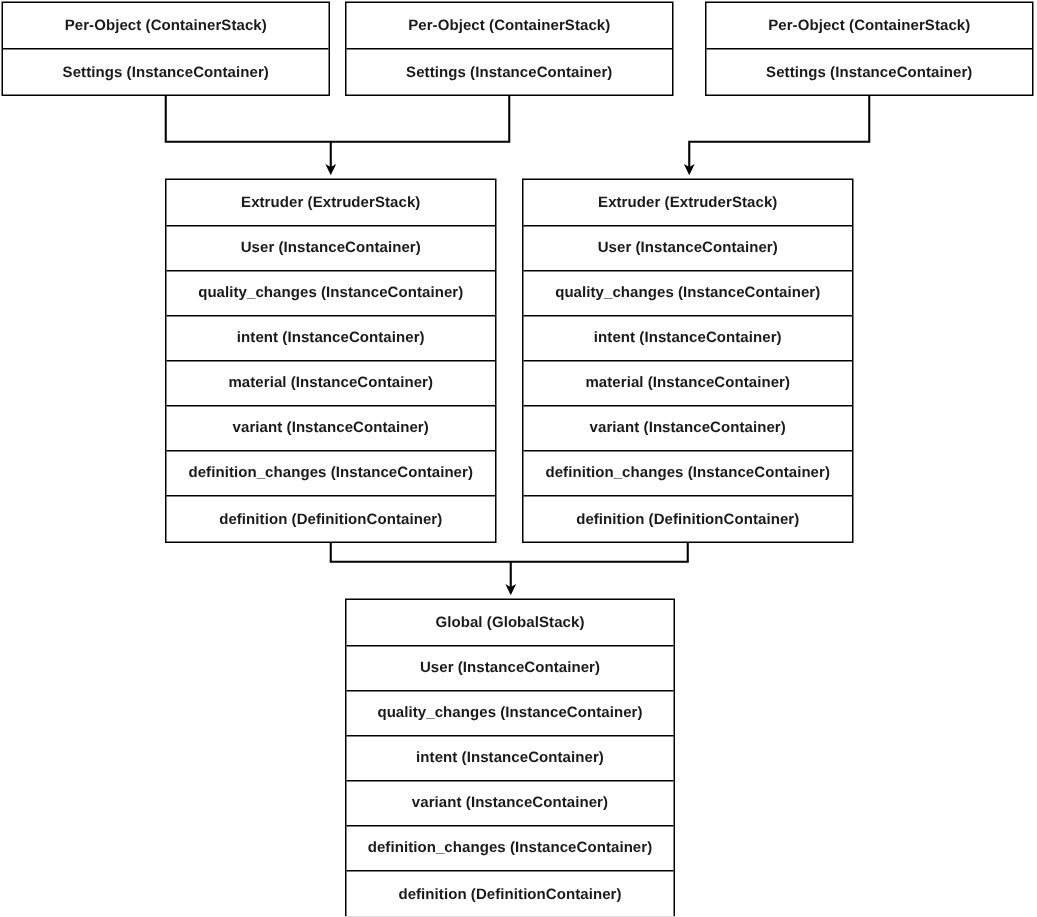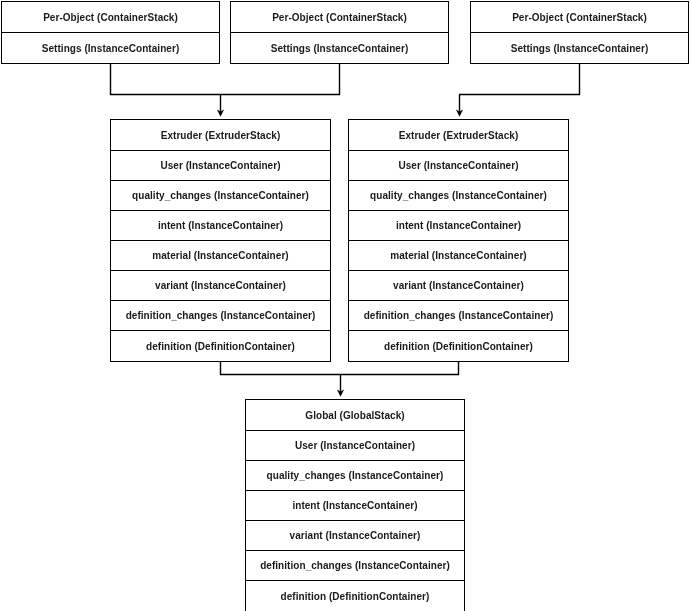--- a/index.html
+++ b/index.html
@@ -61,21 +61,21 @@
     border-bottom: none;
   }
   
   #obj-0 { left: 1px;   top: 1px; width: 219px; }
   #obj-1 { left: 230px; top: 1px; width: 219px; }
   #obj-2 { left: 470px; top: 1px; width: 219px; }
   
   #extruder-0 { left: 110px; top: 119px; width: 221px; }
   #extruder-1 { left: 348px; top: 119px; width: 221px; }
   
-  #global-0 { left: 230px; top: 399px; width: 220px; margin-left: 15px; }
+  #global-0 { left: 230px; top: 399px; width: 220px; }
 </style>
 </head>
 <body>
 
 <div id="canvas">
 
   <svg class="connectors" viewBox="0 0 691 611" xmlns="http://www.w3.org/2000/svg">
     <defs>
       <marker id="arrowhead" markerWidth="9" markerHeight="9" refX="4.2" refY="4.4" orient="auto" markerUnits="userSpaceOnUse">
         <path d="M0.6,0.8 L8,4.4 L0.6,8 L2.6,4.4 Z" fill="#000000"></path>

